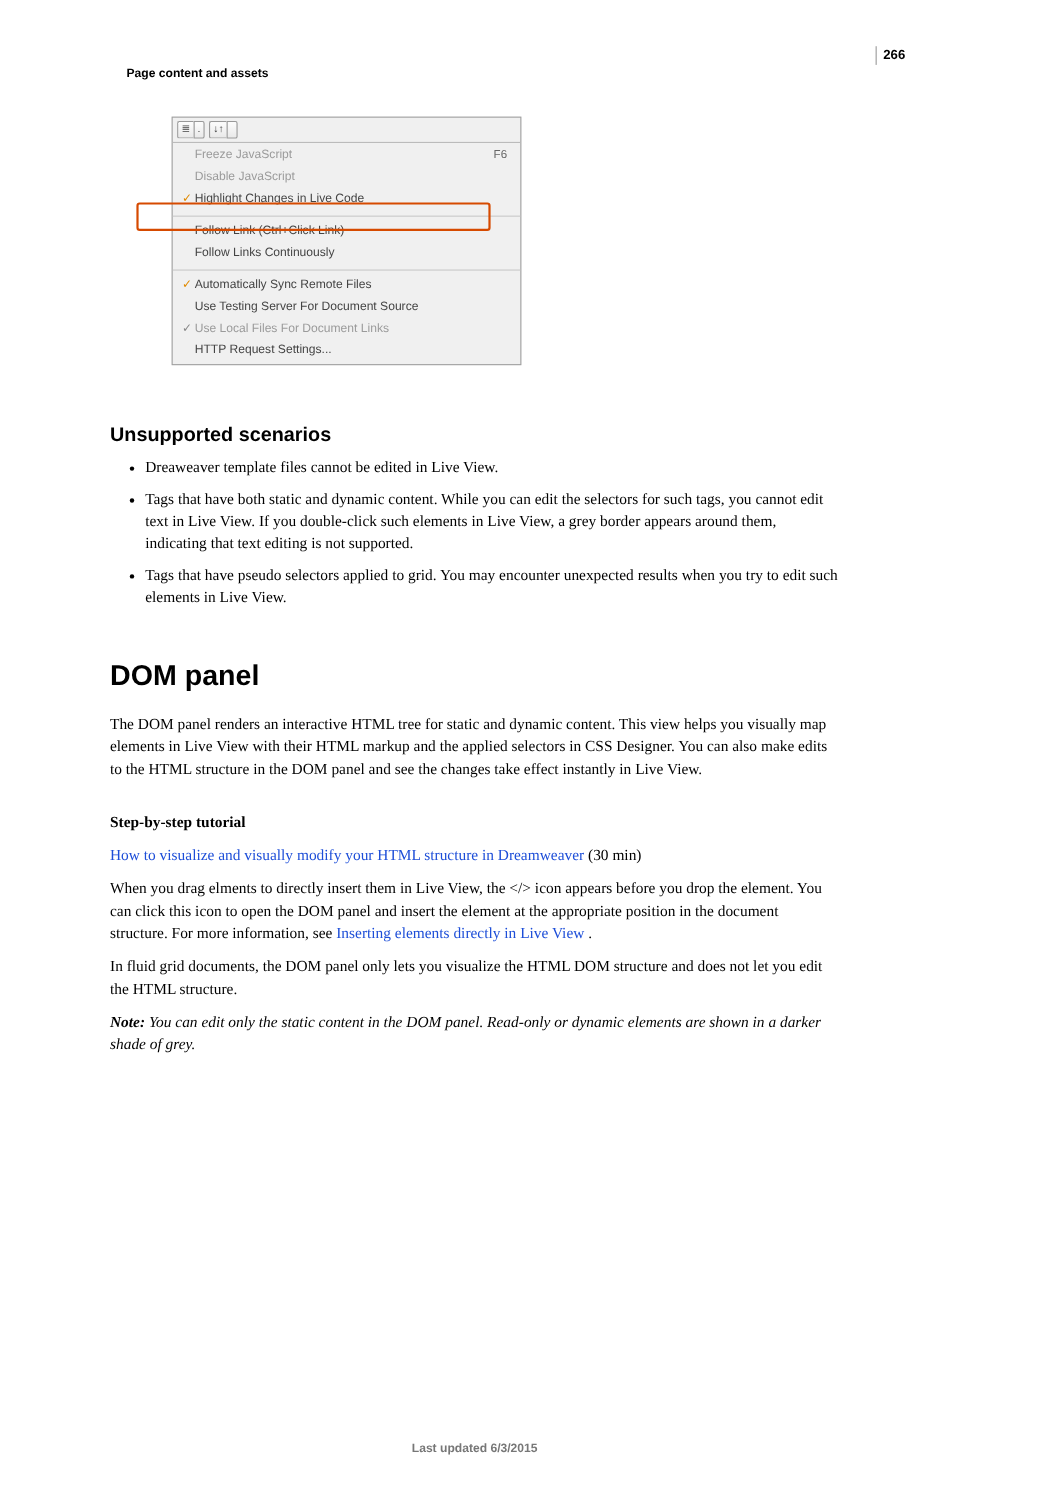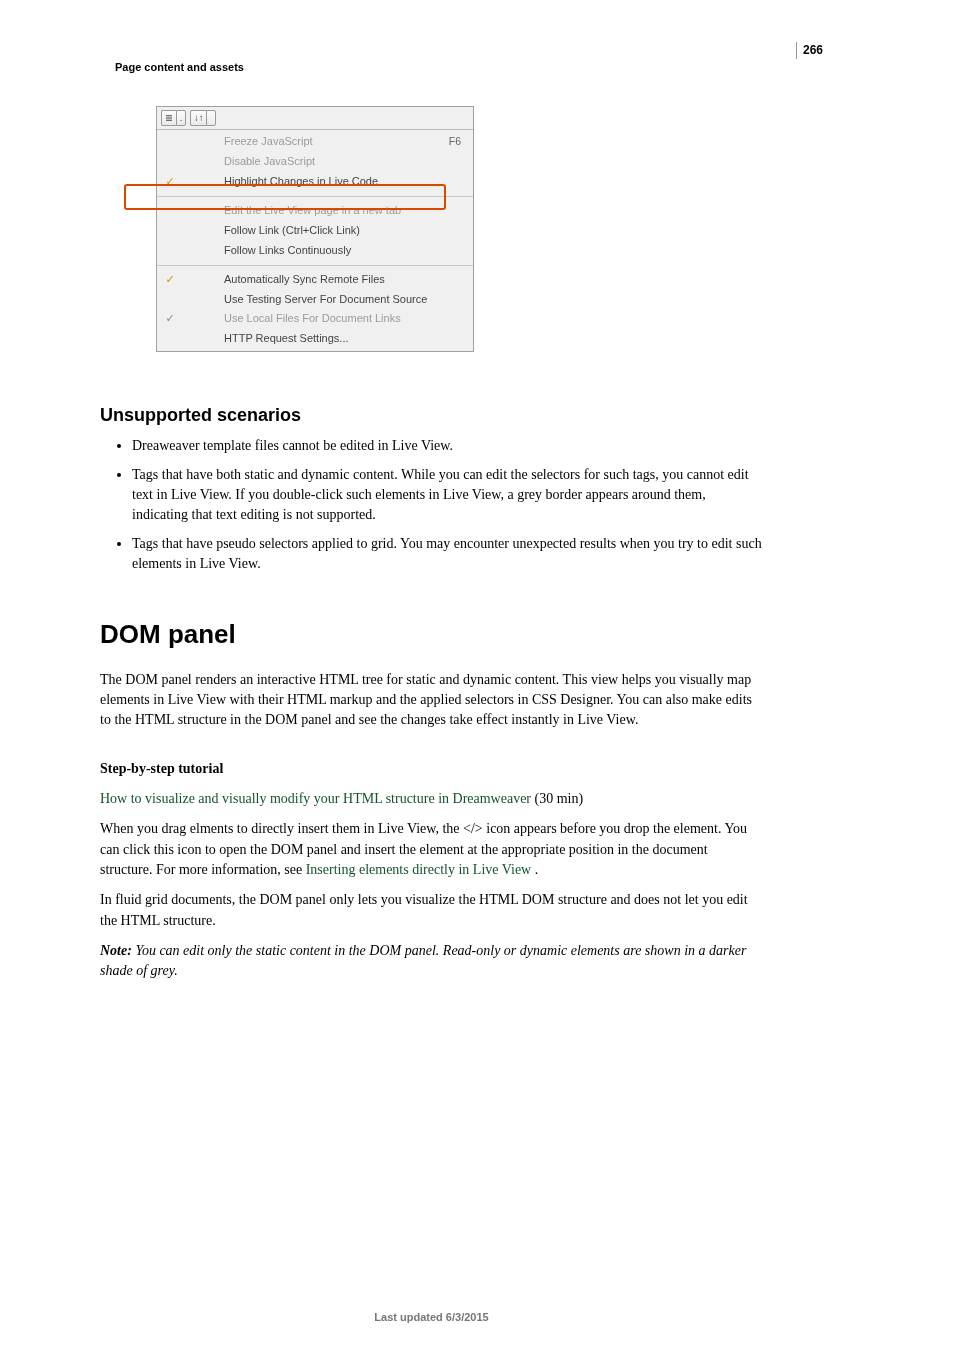--- a/index.html
+++ b/index.html
@@ -61,21 +61,20 @@
   }
   .tb-split { display: flex; }
   .tb-split .tb-btn:first-child { border-right: none; border-radius: 2px 0 0 2px; }
   .tb-split .tb-btn:last-child  { border-radius: 0 2px 2px 0; width: 8px; padding:0; }
   .menu-ul { list-style: none; margin:0; padding: 2px 0; }
   .menu-ul li {
     display: flex;
     align-items: center;
     padding: 2px 12px 2px 6px;
     white-space: nowrap;
-    gap: 47px;
   }
   .menu-ul li .lbl { flex: 1; }
   .menu-ul li .sc  { color: #666; font-size: 10.5px; }
   .chk { width: 14px; text-align: center; font-size: 11px; color: #e08a00; }
   .chk.grey { color: #888; }
   li.disabled { color: #9b9b9b; }
   .sep { border-top: 1px solid #c8c8c8; margin: 2px 0; }
   .hl-box {
     position: absolute;
     border: 2px solid #d64a00;
@@ -102,21 +101,21 @@
     padding-left: 32px;
     margin: 6px 0 0 0;
   }
   ul.body > li { margin-bottom: 8px; }
   
   p { margin: 10px 0; }
   .stbs {
     font-weight: bold;
     margin-top: 28px;
   }
-  a.link { color: #14532d; text-decoration: none; }
+  a.link { color: #1d4ed8; text-decoration: none; }
   .note-lead { font-style: italic; font-weight: bold; }
   .note-body { font-style: italic; }
   .footer {
     text-align: center;
     font-family: "Myriad Pro", Arial, sans-serif;
     font-size: 11px;
     font-weight: bold;
     color: #777;
     position: absolute;
     bottom: 24px;
@@ -153,24 +152,20 @@
             <span class="chk"></span>
             <span class="lbl">Disable JavaScript</span>
           </li>
           <li>
             <span class="chk">✓</span>
             <span class="lbl">Highlight Changes in Live Code</span>
           </li>
         </ul>
       <div class="sep"></div>
       <ul class="menu-ul" id="menu-g2">
-          <li class="disabled">
-            <span class="chk"></span>
-            <span class="lbl">Edit the Live View page in a new tab</span>
-          </li>
           <li>
             <span class="chk"></span>
             <span class="lbl">Follow Link (Ctrl+Click Link)</span>
           </li>
           <li>
             <span class="chk"></span>
             <span class="lbl">Follow Links Continuously</span>
           </li>
         </ul>
       <div class="sep"></div>

